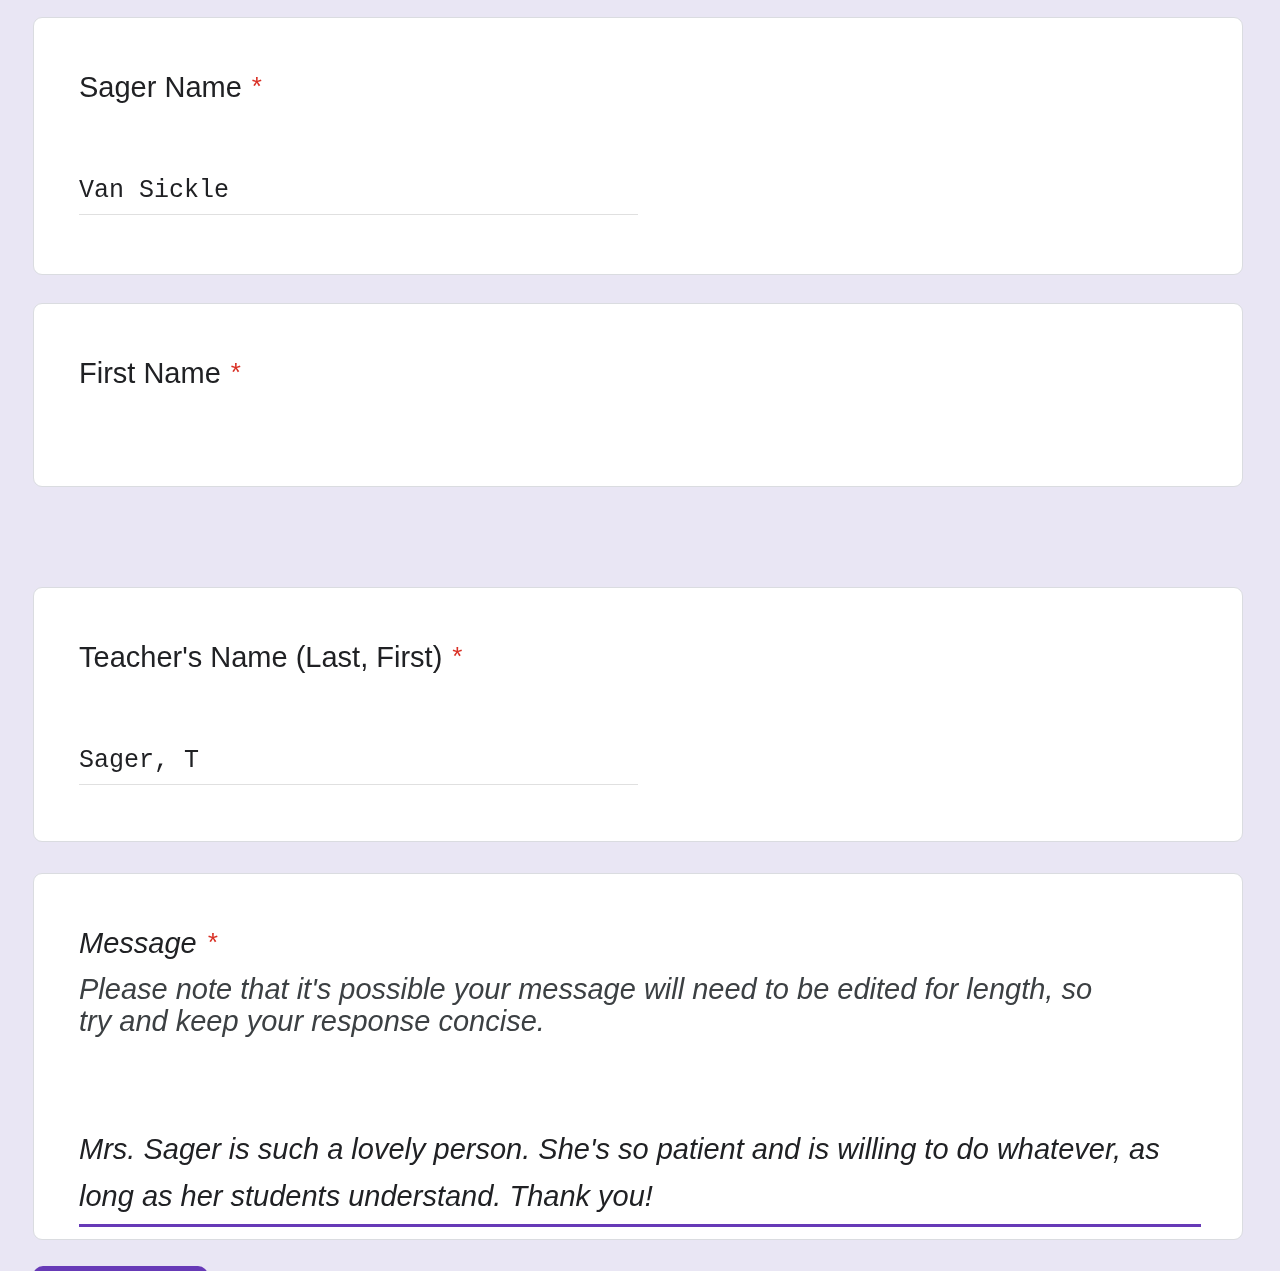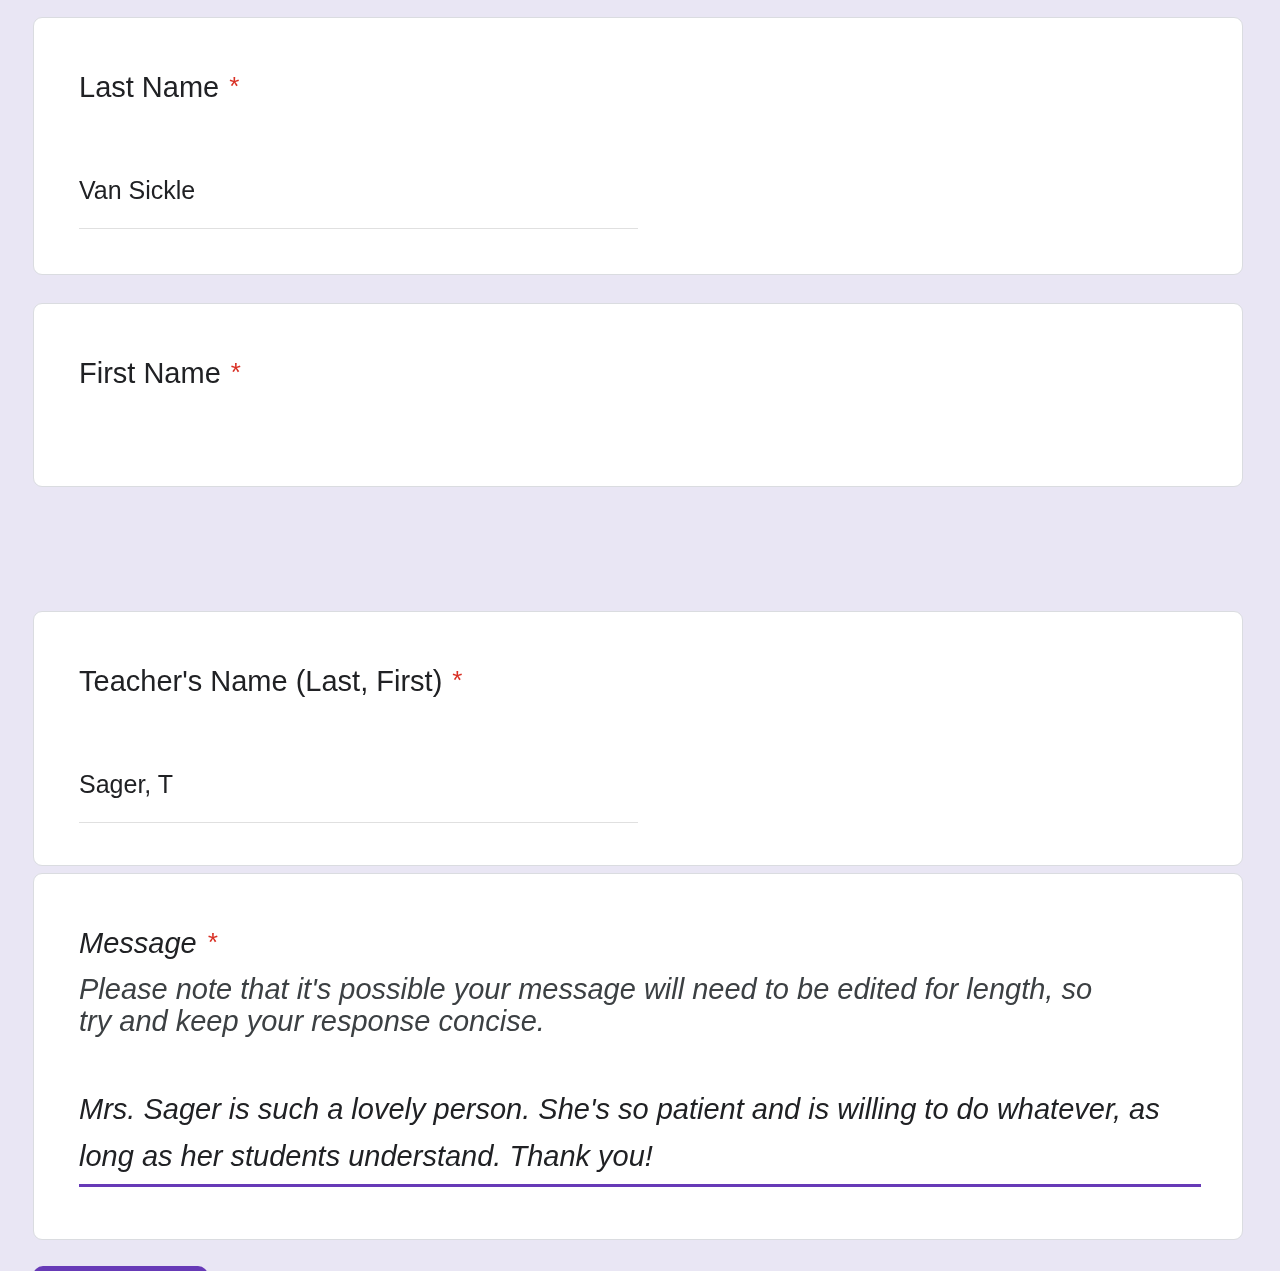--- a/index.html
+++ b/index.html
@@ -19,21 +19,21 @@
     position: absolute;
     left: 33px;
     width: 1210px;
     background: #ffffff;
     border: 1px solid #dadce0;
     border-radius: 9px;
     box-sizing: border-box;
   }
   #card-0 { top: 17px;  height: 258px; }
   #card-1 { top: 303px; height: 184px; text-align: right; }
-  #card-2 { top: 587px; height: 255px; margin-top: 24px; }
+  #card-2 { top: 587px; height: 255px; }
   #card-3 { top: 873px; height: 367px; font-style: italic; }
 
   .q-title {
     position: absolute;
     left: 45px;
     top: 50px;
     font-size: 29px;
     line-height: 38px;
     font-weight: 400;
     color: #202124;
@@ -45,22 +45,23 @@
     margin-left: 10px;
     position: relative;
     top: -2px;
   }
   .short-answer {
     position: absolute;
     left: 45px;
     top: 156px;
     width: 559px;
     border-bottom: 1px solid #e0e0e0;
-    padding-bottom: 21px;
+    padding-bottom: 7px;
     cursor: text;
+    font-family: Liberation Mono, monospace;
   }
   .short-answer .answer-text {
     font-size: 25px;
     line-height: 33px;
     color: #202124;
   }
   .q-description {
     position: absolute;
     left: 45px;
     top: 100px;
@@ -76,39 +77,40 @@
     width: 1122px;
     border-bottom: 3px solid #673ab7;
     padding-bottom: 4px;
     cursor: text;
   }
   .long-answer .answer-text {
     width: 1119px;
     font-size: 29px;
     line-height: 47px;
     color: #202124;
+    margin-top: 40px;
   }
   .submit-btn {
     position: absolute;
     left: 33px;
     top: 1266px;
     width: 175px;
     height: 44px;
     background: #673ab7;
     border: none;
     border-radius: 10px;
     cursor: pointer;
   }
 </style>
 </head>
 <body>
 
 <div class="card" id="card-0">
   <div class="q-title">
-    <span>Last Name</span><span class="req-asterisk">*</span>
+    <span>Sager Name</span><span class="req-asterisk">*</span>
   </div>
   <div class="short-answer">
     <div class="answer-text">Van Sickle</div>
   </div>
 </div>
 
 <div class="card" id="card-1">
   <div class="q-title">
     <span>First Name</span><span class="req-asterisk">*</span>
   </div>

